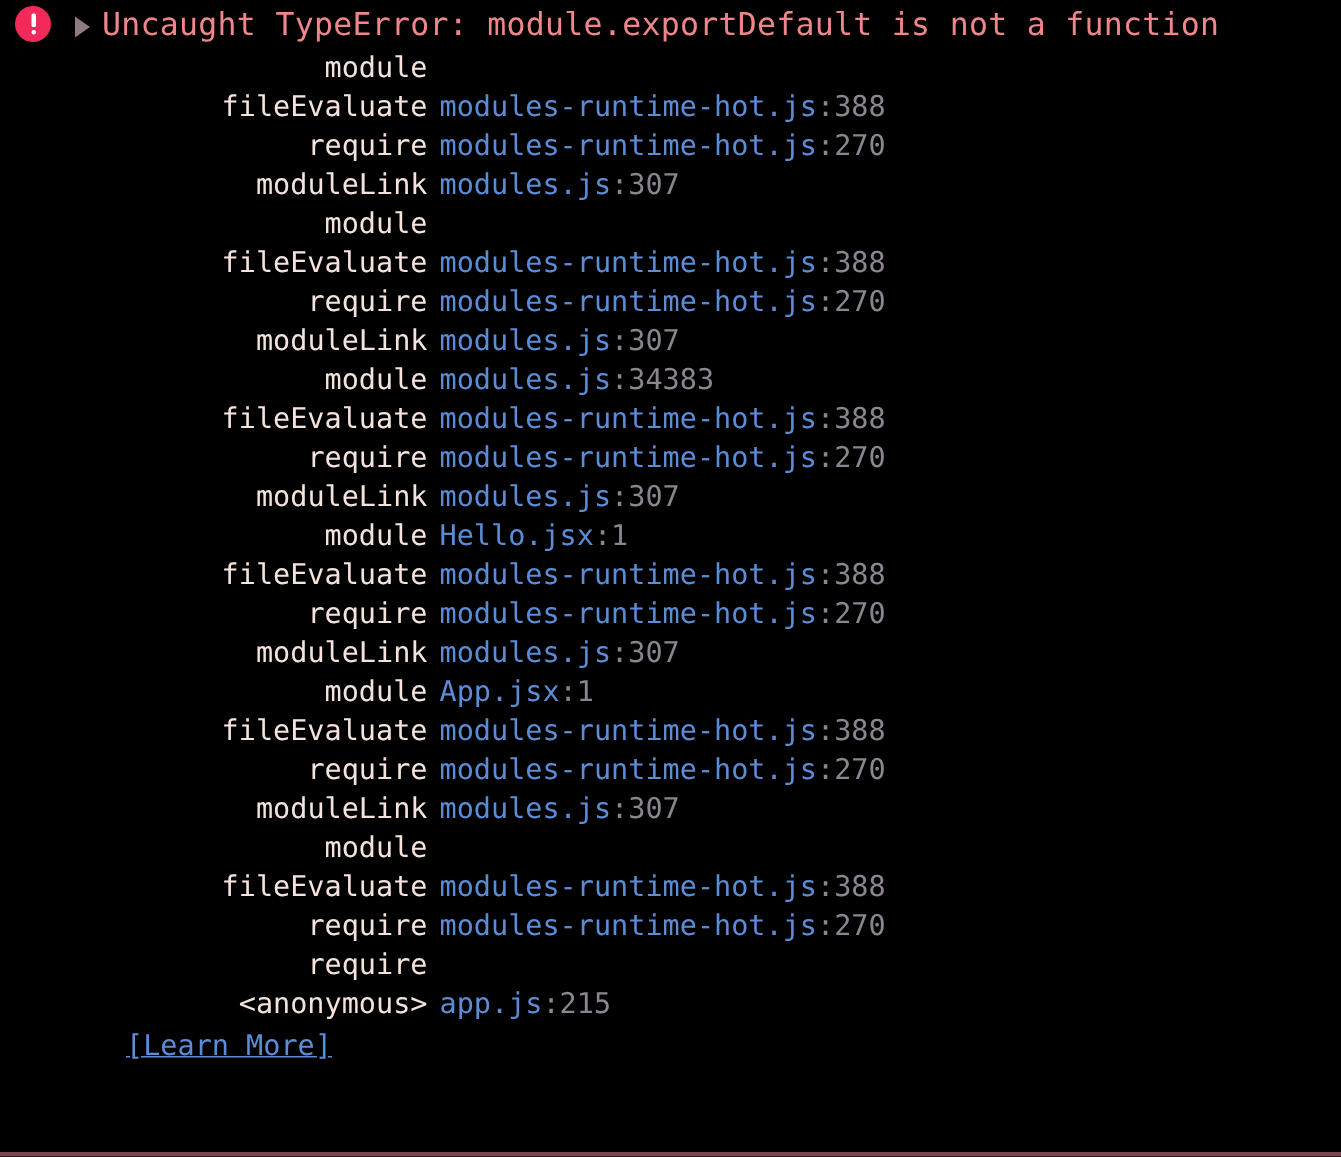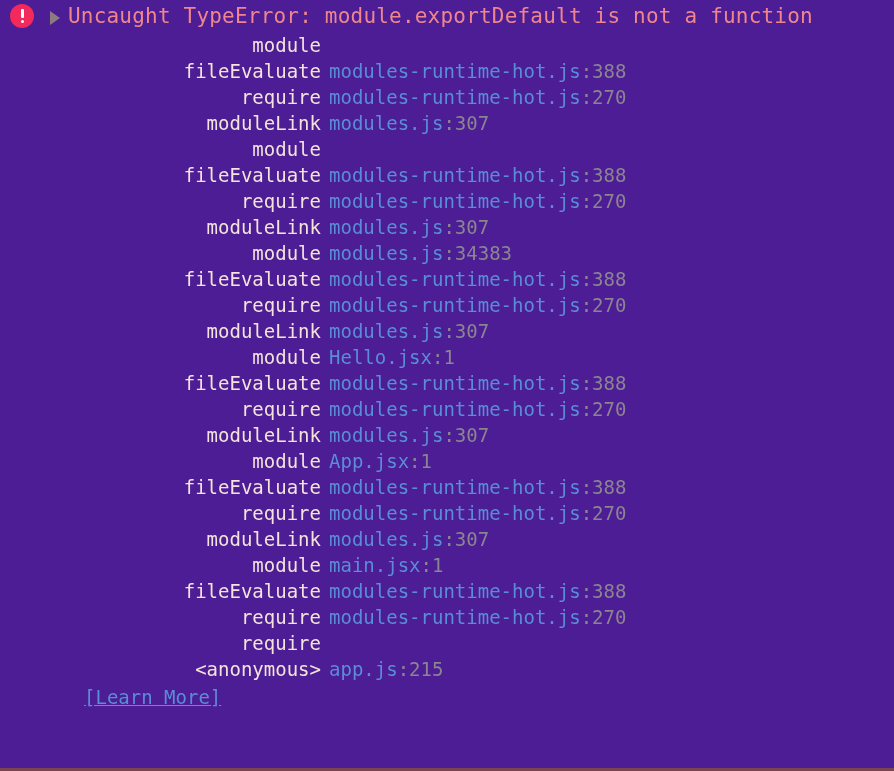--- a/index.html
+++ b/index.html
@@ -9,21 +9,21 @@
   }
   body {
     font-family: "DejaVu Sans Mono", "Liberation Mono", monospace;
   }
 
   #error-overlay {
     position: relative;
     width: 894px;
     height: 771px;
     box-sizing: border-box;
-    background: #4c1d95;
+    background: #000000;
     overflow: hidden;
     border-bottom: 3px solid #7a4450;
   }
 
   
   .header-row {
     display: flex;
     align-items: flex-start;
     height: 32px;
     padding-top: 2px;
@@ -89,21 +89,20 @@
     padding: 0;
     list-style: none;
   }
   .stack-row {
     display: flex;
     height: 26px;
     align-items: center;
     font-size: 19px;
     line-height: 26px;
     white-space: nowrap;
-    margin-left: 36px;
   }
   .fn-name {
     display: inline-block;
     width: 175px;
     padding-left: 110px;
     box-sizing: border-box;
     color: #f3e3dc;
     text-align: left;
   }
   .fn-name.rtl {
@@ -218,21 +217,20 @@
       <li class="stack-row">
         <span class="fn-name rtl">require</span>
         <span class="src-link"><span class="src-file">modules-runtime-hot.js</span><span class="src-line">:270</span></span>
       </li>
       <li class="stack-row">
         <span class="fn-name rtl">moduleLink</span>
         <span class="src-link"><span class="src-file">modules.js</span><span class="src-line">:307</span></span>
       </li>
       <li class="stack-row">
         <span class="fn-name rtl">module</span>
-        <span class="src-link"><span class="src-file">main.jsx</span><span class="src-line">:1</span></span>
       </li>
       <li class="stack-row">
         <span class="fn-name rtl">fileEvaluate</span>
         <span class="src-link"><span class="src-file">modules-runtime-hot.js</span><span class="src-line">:388</span></span>
       </li>
       <li class="stack-row">
         <span class="fn-name rtl">require</span>
         <span class="src-link"><span class="src-file">modules-runtime-hot.js</span><span class="src-line">:270</span></span>
       </li>
       <li class="stack-row">

